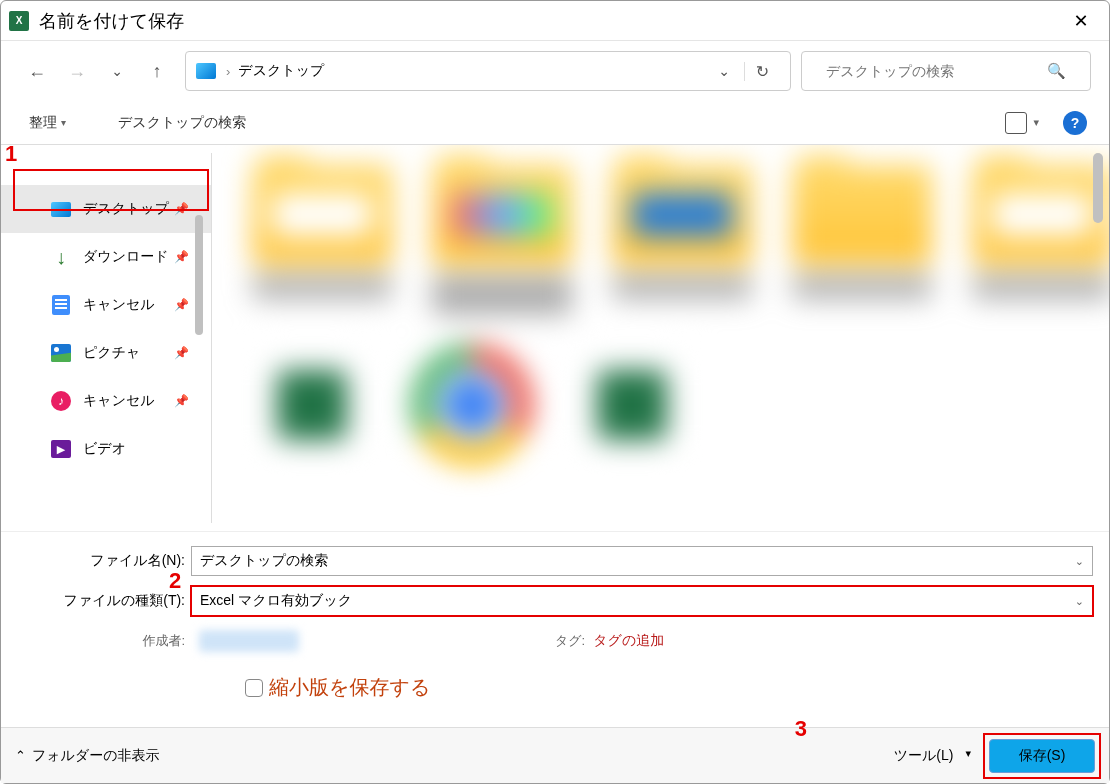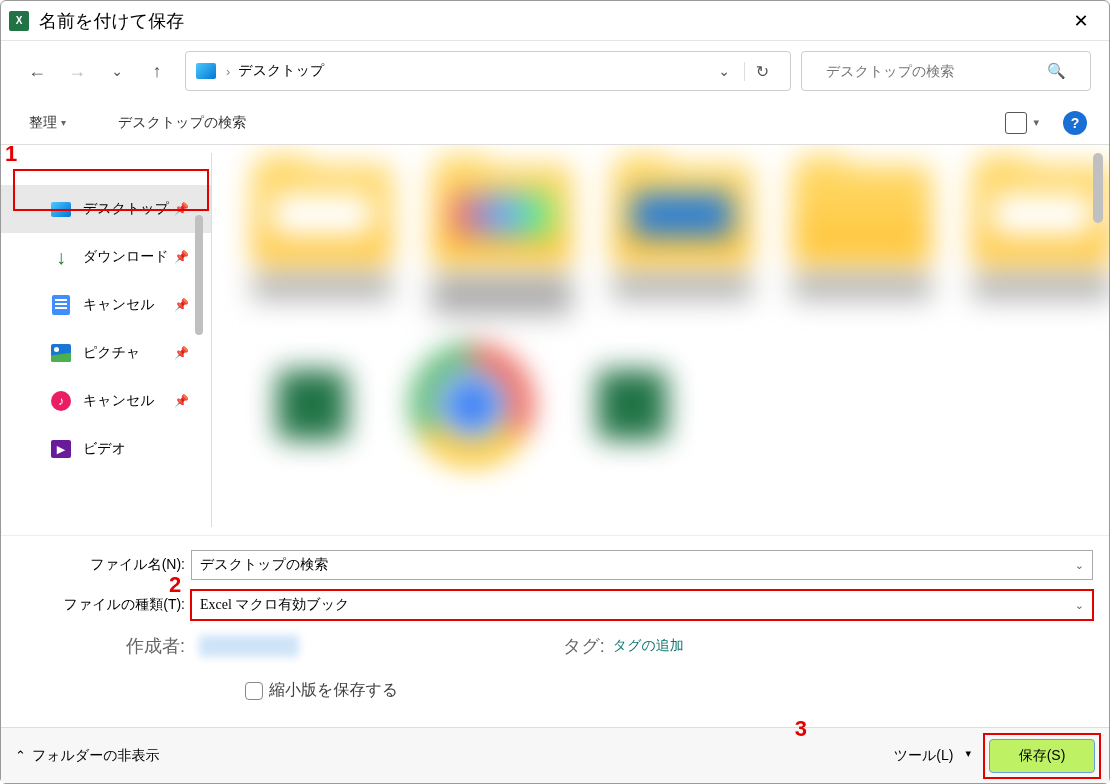--- a/index.html
+++ b/index.html
@@ -267,37 +267,37 @@
     border: 1px solid #aaa;
     display: flex;
     align-items: center;
     padding: 0 8px;
     font-size: 14px;
     background: #fff;
     position: relative;
   }
   .form-field .dd { margin-left: auto; font-size: 11px; color: #666; cursor: pointer; }
   .meta-row { display: flex; align-items: center; padding-top: 4px; }
-  .meta-label { font-size: 18px; color: #666; margin-left: 8px; }
+  .meta-label { font-size: 13px; color: #666; }
   .author-blur {
     width: 100px; height: 22px;
     background: #cfe4f8;
     filter: blur(4px);
     border-radius: 4px;
     margin-left: 8px;
   }
-  .tag-link { color: #0f766e; font-size: 14px; margin-left: 8px; cursor: pointer; }
+  .tag-link { color: #b91c1c; font-size: 14px; margin-left: 8px; cursor: pointer; }
   .thumb-row { display: flex; align-items: center; padding-left: 228px; padding-top: 12px; padding-bottom: 16px; }
   .checkbox {
     width: 18px; height: 18px;
     border: 1.5px solid #888;
     border-radius: 4px;
     margin-right: 6px;
   }
-  .thumb-label { color: #404040; font-size: 16px; }
+  .thumb-label { color: #c2410c; font-size: 20px; }
   
   .footer {
     height: 56px;
     border-top: 1px solid #ddd;
     display: flex;
     align-items: center;
     padding: 0 14px;
     background: #f7f7f7;
   }
   .hide-folders {
@@ -313,21 +313,21 @@
     height: 34px;
     border: 1px solid #aaa;
     background: #fdfdfd;
     border-radius: 4px;
     font-size: 14px;
     display: flex;
     align-items: center;
     justify-content: center;
     cursor: pointer;
   }
-  .btn.default { background: #bef264; border-color: #6a9ed8; }
+  .btn.default { background: #0ea5e9; border-color: #6a9ed8; }
   
   .anno-box {
     position: absolute;
     border: 2.5px solid #e50000;
     pointer-events: none;
     z-index: 50;
   }
   .anno-num {
     position: absolute;
     color: #e50000;
@@ -487,21 +487,21 @@
       <div class="form-field">
         <span>デスクトップの検索</span>
         <span class="dd">⌄</span>
       </div>
     </div>
 
     <div class="anno-num" style="left:168px;top:36px">2</div>
 
     <div class="form-row" style="position:relative">
       <div class="form-label">ファイルの種類(T):</div>
-      <div class="form-field" style="outline:2.5px solid #e50000; outline-offset:-1px;font-family:Liberation Serif, serif;">
+      <div class="form-field" style="outline:2.5px solid #e50000; outline-offset:-1px;">
         <span>Excel マクロ有効ブック</span>
         <span class="dd">⌄</span>
       </div>
     </div>
 
     <div class="meta-row">
       <div style="width:174px;text-align:right;padding-right:6px">
         <span class="meta-label">作成者:</span>
       </div>
       <div class="author-blur"></div>

